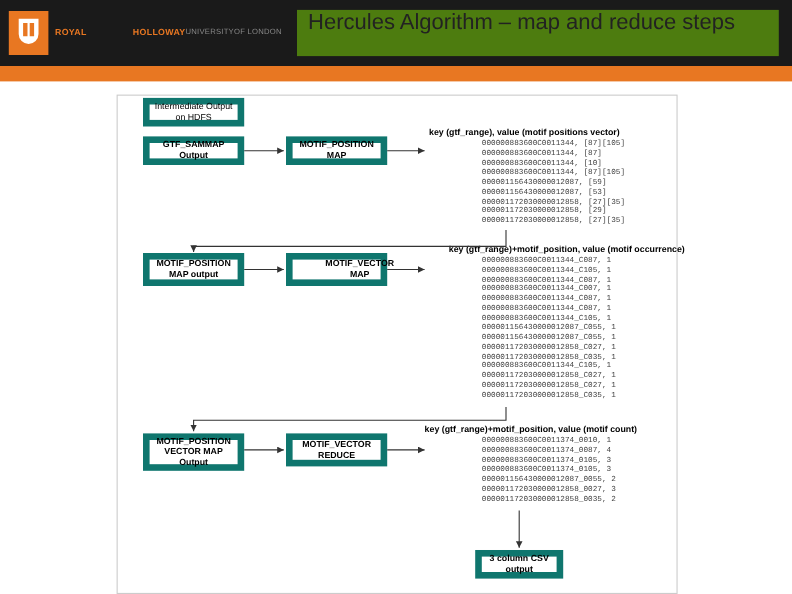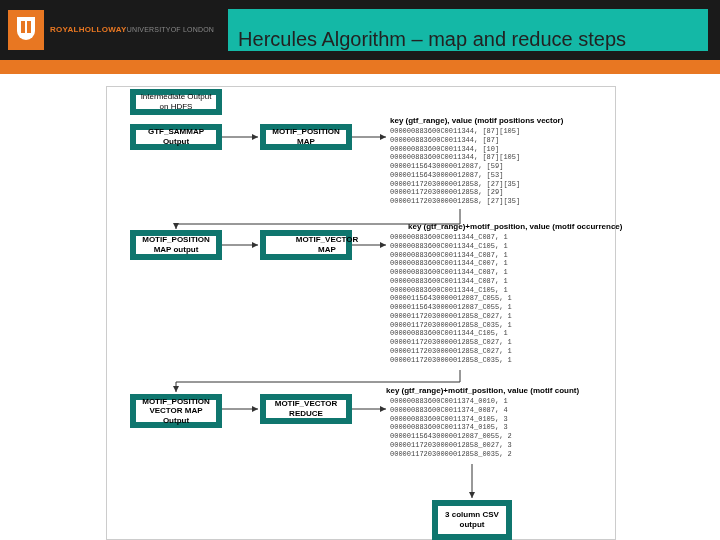--- a/index.html
+++ b/index.html
@@ -3,30 +3,30 @@
 <meta charset="utf-8">
 <style>
   * { box-sizing: border-box; margin: 0; padding: 0; }
   body { width: 720px; height: 540px; font-family: Arial, sans-serif; background: #fff; position: relative; overflow: hidden; }
   .header { width: 100%; height: 60px; background: #1a1a1a; display: flex; align-items: center; }
   .logo-area { display: flex; align-items: center; padding: 0 8px; gap: 6px; }
   .logo-badge { width: 36px; height: 40px; background: #e87722; display: flex; align-items: center; justify-content: center; }
   .logo-badge svg { width: 26px; height: 30px; }
   .logo-text { display: flex; flex-direction: row; line-height: 1; }
   .logo-text .l1 { font-size: 8px; font-weight: bold; color: #e87722; letter-spacing: 0.3px; }
-  .logo-text .l2 { font-size: 8px; font-weight: bold; color: #e87722; letter-spacing: 0.3px; }
+  .logo-text .l2 { font-size: 8px; font-weight: bold; color: #e87722; letter-spacing: 0.3px; margin-left: 42px; }
   .logo-text .l3 { font-size: 7px; color: #888; letter-spacing: 0.2px; }
   .logo-text .l4 { font-size: 7px; color: #888; letter-spacing: 0.2px; }
-  .title-wrap { flex: 1; background: #14b8a6; height: 42px; margin: 9px 12px 9px 6px; display: flex; align-items: flex-end; padding: 0 10px; }
+  .title-wrap { flex: 1; background: #4d7c0f; height: 42px; margin: 9px 12px 9px 6px; display: flex; align-items: flex-start; padding: 0 10px; }
   .title-wrap h1 { font-size: 20px; font-weight: normal; color: #222; }
   .orange-bar { width: 100%; height: 14px; background: #e87722; }
   .diagram { position: relative; width: 100%; height: 466px; }
   .box { position: absolute; border: 6px solid #0f766e; background: #fff; font-size: 8px; text-align: center; display: flex; align-items: center; justify-content: center; padding: 3px 4px; line-height: 1.2; }
   .bold { font-weight: bold; }
-  .data-block { position: absolute; font-family: "Courier New", monospace; font-size: 7px; color: #444; line-height: 1.25; white-space: pre; }
+  .data-block { position: absolute; font-family: "Courier New", monospace; font-size: 7px; color: #444; line-height: 1.25; white-space: pre; margin-left: 48px; }
   .data-header { position: absolute; font-family: Arial, sans-serif; font-size: 8px; font-weight: bold; color: #000; }
   .note { position: absolute; font-size: 8px; color: #555; line-height: 1.2; text-align: center; }
   svg.arrow { position: absolute; overflow: visible; }
   .outer { position: absolute; border: 1px solid #ccc; }
 </style>
 </head>
 <body>
 
 <div class="header">
   <div class="logo-area">
@@ -115,21 +115,21 @@
 
   <div class="data-header" style="left:386px; top:312px;">key (gtf_range)+motif_position, value (motif count)</div>
   <div class="data-block" style="left:390px; top:323px;" id="b3">000000883600C0011374_0010, 1
 000000883600C0011374_0087, 4
 000000883600C0011374_0105, 3
 000000883600C0011374_0105, 3
 000001156430000012087_0055, 2
 000001172030000012858_0027, 3
 000001172030000012858_0035, 2</div>
 
-  <div class="box bold" style="left:432px; top:426px; width:80px; height:40px;">
+  <div class="box bold" style="left:432px; top:426px; width:80px; height:26px;">
       <span>3 column
 CSV output</span>
     </div>
 
   <svg class="arrow" style="left:0; top:0;" width="720" height="466">
     <defs>
         <marker id="ah" markerWidth="8" markerHeight="8" refX="6" refY="3" orient="auto">
           <path d="M0,0 L6,3 L0,6 z" fill="#333"></path>
         </marker>
       </defs>

